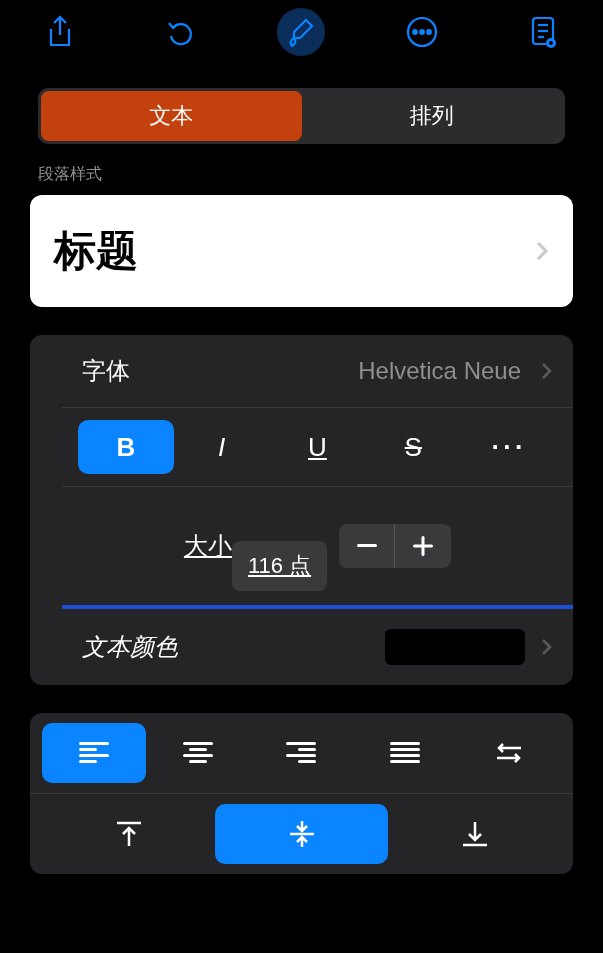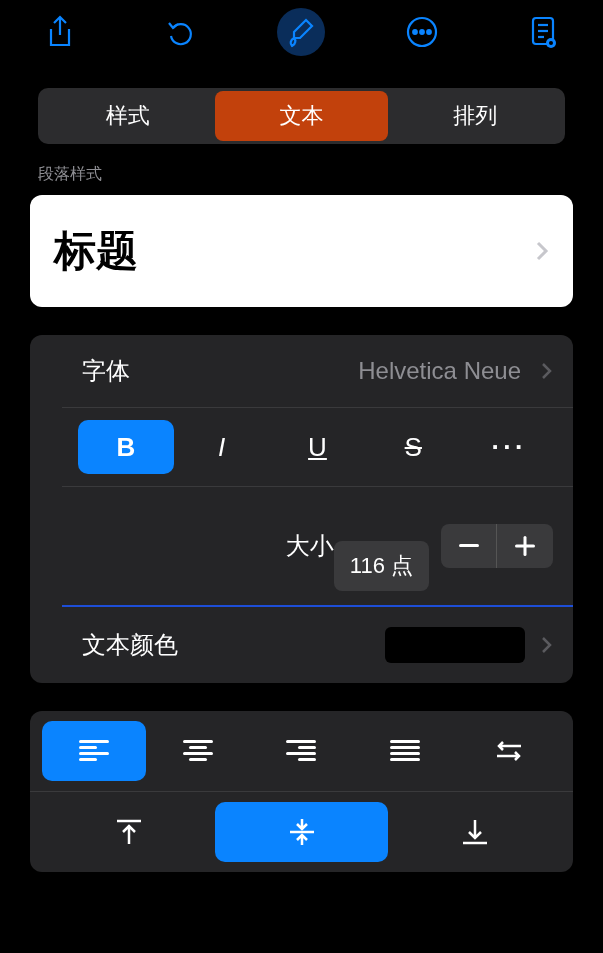--- a/index.html
+++ b/index.html
@@ -89,20 +89,21 @@
     }
     .row {
       display: flex;
       align-items: center;
       justify-content: space-between;
       padding: 20px 20px;
       border-bottom: 1px solid #3a3a3c;
     }
     .row:last-child {
       border-bottom: none;
+      font-style: italic;
     }
     .row-label {
       font-size: 24px;
       color: #fff;
     }
     .row-value {
       font-size: 24px;
       color: #8e8e93;
       display: flex;
       align-items: center;
@@ -140,23 +141,24 @@
     .style-btn.strike {
       text-decoration: line-through;
     }
     .more-dots {
       letter-spacing: 3px;
       font-weight: 700;
     }
     .size-row {
       display: flex;
       align-items: center;
-      justify-content: flex-end;
+      justify-content: center;
       padding: 14px 20px;
-      border-bottom: 2px solid #1d4ed8;
+      border-bottom: 4px solid #1d4ed8;
+      text-decoration: underline;
     }
     .size-value {
       background: #3a3a3c;
       border-radius: 8px;
       padding: 10px 16px;
       font-size: 22px;
       color: #fff;
       margin-top: 40px;
     }
     .stepper {
@@ -278,21 +280,20 @@
       <line x1="9" y1="10" x2="19" y2="10"></line>
       <line x1="9" y1="16" x2="19" y2="16"></line>
       <line x1="9" y1="22" x2="15" y2="22"></line>
       <circle cx="22" cy="28" r="5" fill="#0a84ff" stroke="none"></circle>
       <circle cx="22" cy="28" r="2" fill="#000" stroke="none"></circle>
     </svg>
   </div>
 </div>
 
 <div class="tabs">
-  <div class="tab">样式</div>
   <div class="tab active">文本</div>
   <div class="tab">排列</div>
 </div>
 
 <div class="section-label">段落样式</div>
 <div class="paragraph-style">
   <span class="paragraph-style-title">标题</span>
   <span class="chevron">
     <svg width="14" height="22" viewBox="0 0 14 22" fill="none" stroke="currentColor" stroke-width="3">
       <path d="M3 3 L11 11 L3 19"></path>

